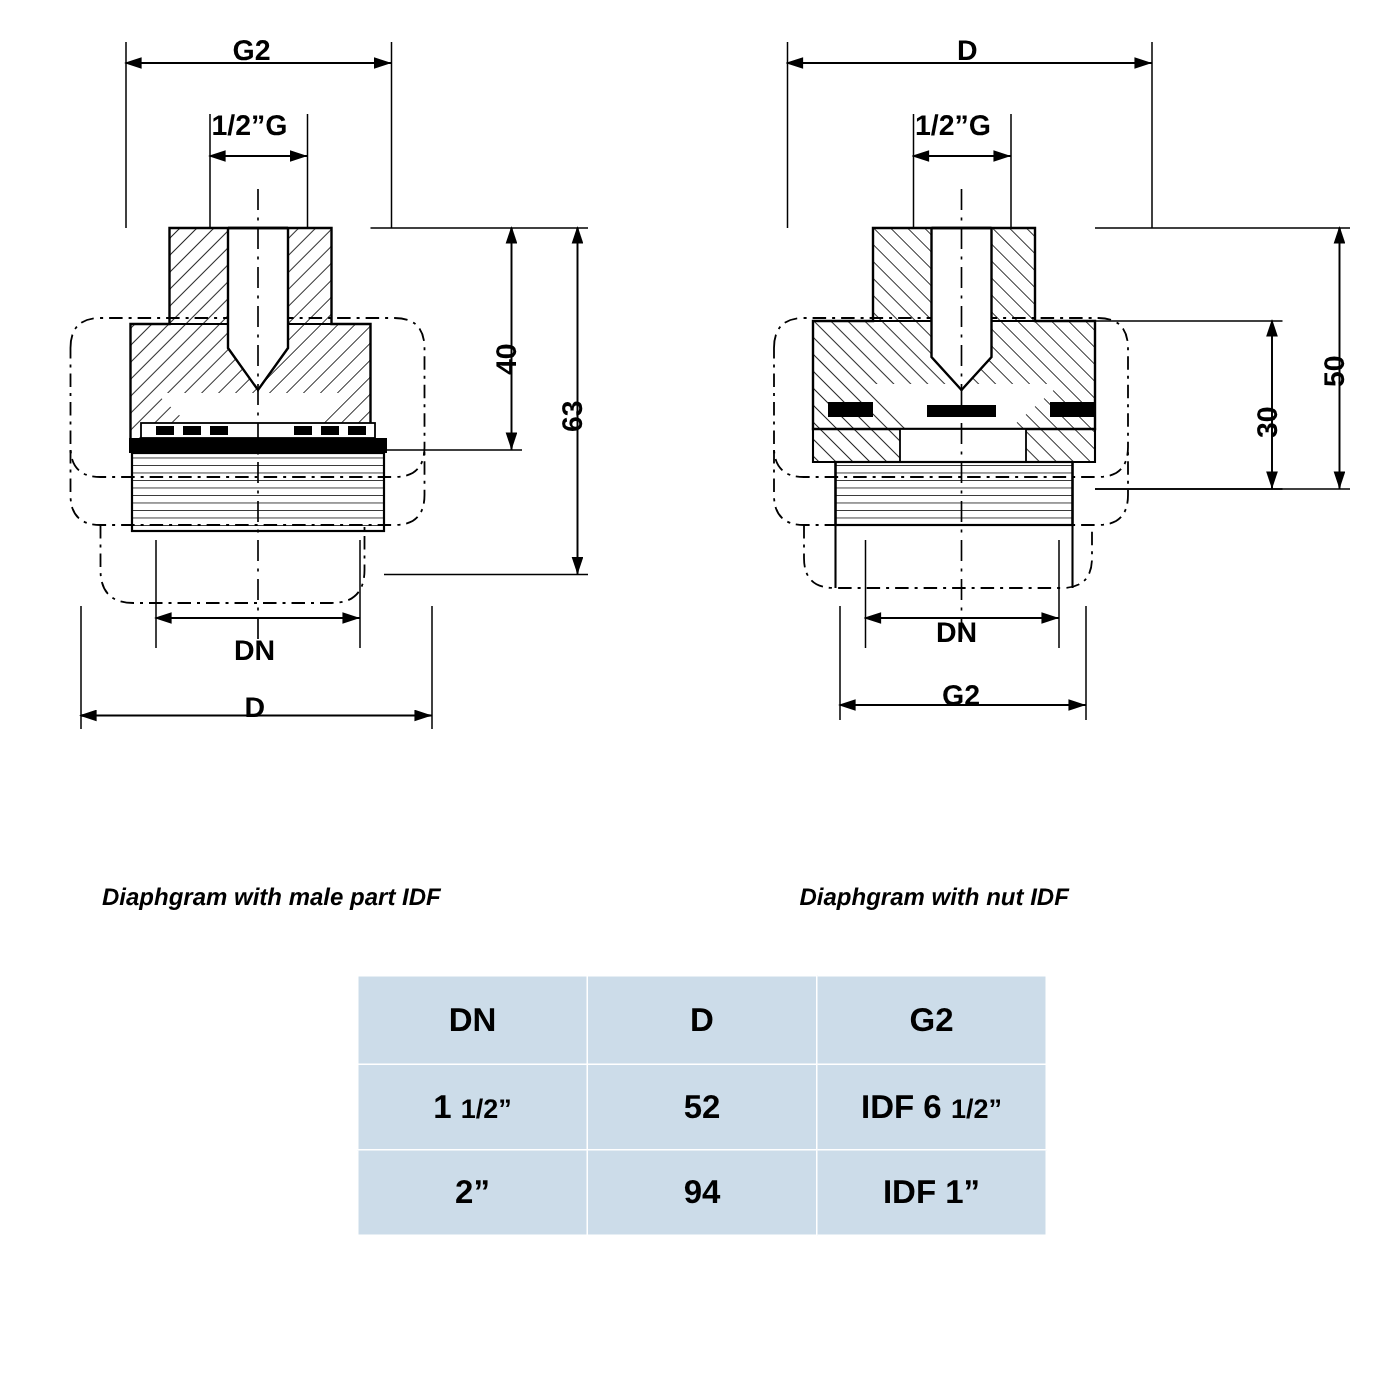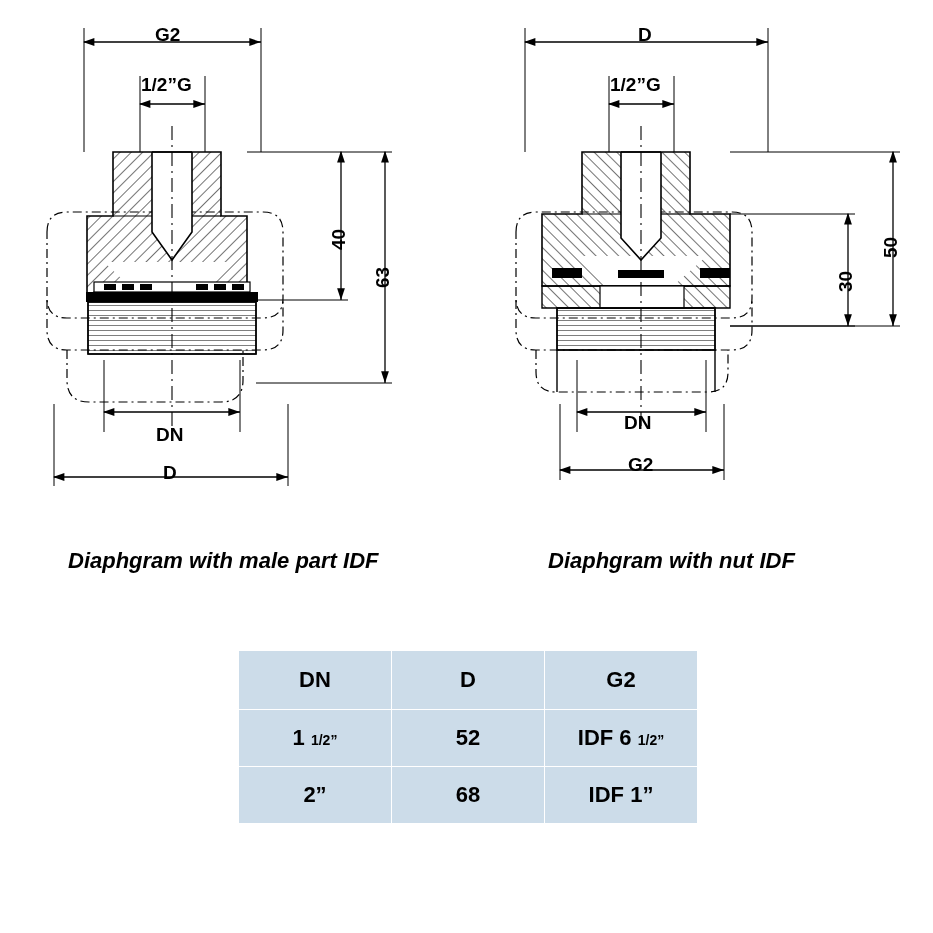--- a/index.html
+++ b/index.html
@@ -23,34 +23,35 @@
   .drawing {
     position: absolute;
     top: 0;
     left: 0;
     width: 933px;
     height: 933px;
   }
   .caption {
     position: absolute;
     font-style: italic;
-    font-size: 22px;
+    font-size: 16px;
     font-weight: 600;
     white-space: nowrap;
+    margin-top: 42px;
   }
   .caption b {
     font-weight: 800;
     font-style: italic;
   }
   #caption-left {
     left: 68px;
     top: 548px;
   }
   #caption-right {
-    left: 548px;
+    left: 533px;
     top: 548px;
   }
   .dim-label {
     position: absolute;
     font-size: 19px;
     font-weight: 700;
     white-space: nowrap;
   }
   .dim-label.vert {
     transform: rotate(-90deg);
@@ -71,21 +72,21 @@
     color: #000000;
     background: #ccdce9;
     width: 152px;
     height: 56px;
     padding: 0;
   }
   table.spec td {
     font-weight: 600;
   }
   table.spec td .sm {
-    font-size: 14px;
+    font-size: 18px;
   }
   table.spec th {
     height: 58px;
   }
 </style>
 </head>
 <body>
 
 <div class="stage">
 
@@ -252,19 +253,19 @@
       </tr>
     </thead>
     <tbody>
       <tr>
         <td><span>1 </span><span class="sm">1/2”</span></td>
         <td>52</td>
         <td><span>IDF 6 </span><span class="sm">1/2”</span></td>
       </tr>
       <tr>
         <td><span>2”</span><span class="sm"></span></td>
-        <td>68</td>
+        <td>94</td>
         <td><span>IDF 1”</span><span class="sm"></span></td>
       </tr>
     </tbody>
   </table>
 
 </div>
 
 </body></html>

